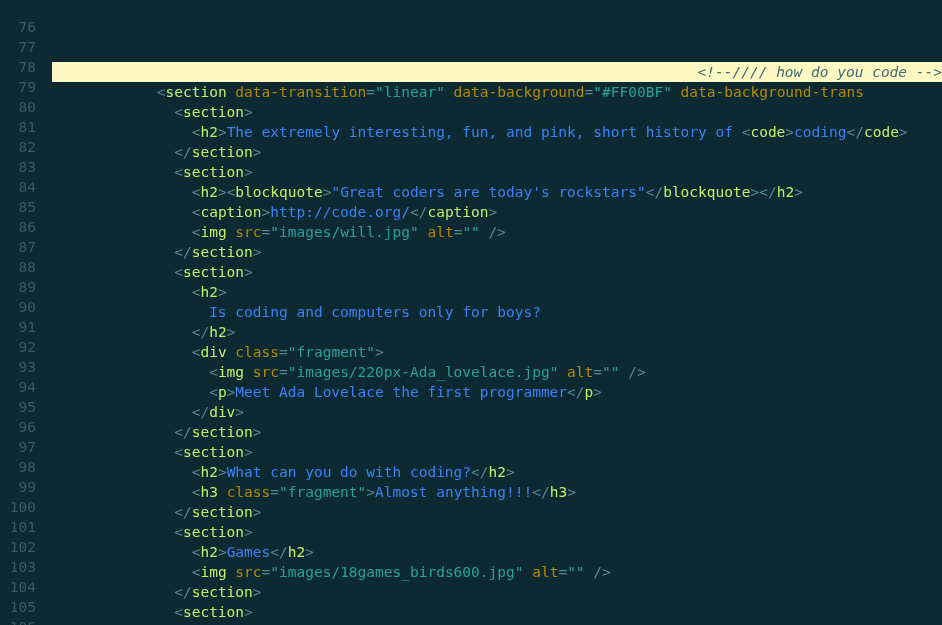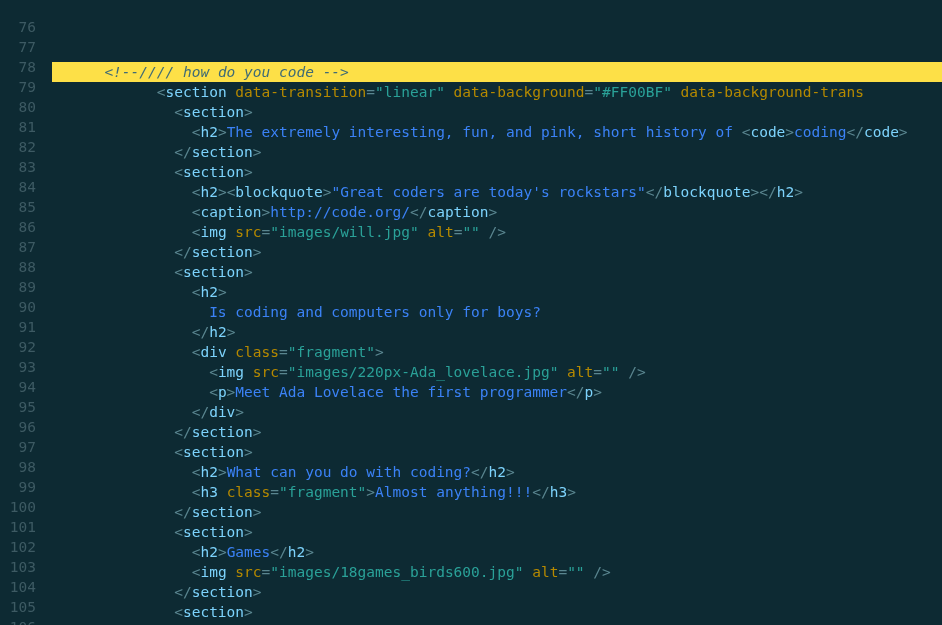--- a/index.html
+++ b/index.html
@@ -21,27 +21,27 @@
     padding-top:17px;
   }
   .gutter div{padding-right:10px;}
   .code{
     margin-left:52px;
     padding-top:2px;
   }
   .code .line{height:20px;}
   
   .cm  {color:#3f6b75;font-style:italic;}        
-  .tag {color:#7dd3fc;}                            
+  .tag {color:#bef264;}                            
   .pun {color:#5a8690;}                            
   .attr{color:#b58900;margin-top:40px;}                            
   .eq  {color:#5a8690;}
   .str {color:#2aa198;}                            
   .txt {color:#3b82f6;}                            
-  .sel-line{background:#fde047;}
+  .sel-line{background:#fef9c3;text-align:right;}
 </style>
 </head>
 <body>
 
 <div class="editor">
   <div class="gutter"><div>76</div><div>77</div><div>78</div><div>79</div><div>80</div><div>81</div><div>82</div><div>83</div><div>84</div><div>85</div><div>86</div><div>87</div><div>88</div><div>89</div><div>90</div><div>91</div><div>92</div><div>93</div><div>94</div><div>95</div><div>96</div><div>97</div><div>98</div><div>99</div><div>100</div><div>101</div><div>102</div><div>103</div><div>104</div><div>105</div><div>106</div></div>
   <div class="code"><div class="line sel-line">      <span class="cm">&lt;!--//// how do you code --&gt;</span></div><div class="line">            <span class="pun">&lt;</span><span class="tag">section</span> <span class="attr">data-transition</span><span class="eq">=</span><span class="str">"linear"</span> <span class="attr">data-background</span><span class="eq">=</span><span class="str">"#FF00BF"</span> <span class="attr">data-background-trans</span></div><div class="line">              <span class="pun">&lt;</span><span class="tag">section</span><span class="pun">&gt;</span></div><div class="line">                <span class="pun">&lt;</span><span class="tag">h2</span><span class="pun">&gt;</span><span class="txt">The extremely interesting, fun, and pink, short history of </span><span class="pun">&lt;</span><span class="tag">code</span><span class="pun">&gt;</span><span class="txt">coding</span><span class="pun">&lt;/</span><span class="tag">code</span><span class="pun">&gt;</span></div><div class="line">              <span class="pun">&lt;/</span><span class="tag">section</span><span class="pun">&gt;</span></div><div class="line">              <span class="pun">&lt;</span><span class="tag">section</span><span class="pun">&gt;</span></div><div class="line">                <span class="pun">&lt;</span><span class="tag">h2</span><span class="pun">&gt;</span><span class="pun">&lt;</span><span class="tag">blockquote</span><span class="pun">&gt;</span><span class="txt">"Great coders are today's rockstars"</span><span class="pun">&lt;/</span><span class="tag">blockquote</span><span class="pun">&gt;</span><span class="pun">&lt;/</span><span class="tag">h2</span><span class="pun">&gt;</span></div><div class="line">                <span class="pun">&lt;</span><span class="tag">caption</span><span class="pun">&gt;</span><span class="txt">http://code.org/</span><span class="pun">&lt;/</span><span class="tag">caption</span><span class="pun">&gt;</span></div><div class="line">                <span class="pun">&lt;</span><span class="tag">img</span> <span class="attr">src</span><span class="eq">=</span><span class="str">"images/will.jpg"</span> <span class="attr">alt</span><span class="eq">=</span><span class="str">""</span> <span class="pun">/&gt;</span></div><div class="line">              <span class="pun">&lt;/</span><span class="tag">section</span><span class="pun">&gt;</span></div><div class="line">              <span class="pun">&lt;</span><span class="tag">section</span><span class="pun">&gt;</span></div><div class="line">                <span class="pun">&lt;</span><span class="tag">h2</span><span class="pun">&gt;</span></div><div class="line">                  <span class="txt">Is coding and computers only for boys?</span></div><div class="line">                <span class="pun">&lt;/</span><span class="tag">h2</span><span class="pun">&gt;</span></div><div class="line">                <span class="pun">&lt;</span><span class="tag">div</span> <span class="attr">class</span><span class="eq">=</span><span class="str">"fragment"</span><span class="pun">&gt;</span></div><div class="line">                  <span class="pun">&lt;</span><span class="tag">img</span> <span class="attr">src</span><span class="eq">=</span><span class="str">"images/220px-Ada_lovelace.jpg"</span> <span class="attr">alt</span><span class="eq">=</span><span class="str">""</span> <span class="pun">/&gt;</span></div><div class="line">                  <span class="pun">&lt;</span><span class="tag">p</span><span class="pun">&gt;</span><span class="txt">Meet Ada Lovelace the first programmer</span><span class="pun">&lt;/</span><span class="tag">p</span><span class="pun">&gt;</span></div><div class="line">                <span class="pun">&lt;/</span><span class="tag">div</span><span class="pun">&gt;</span></div><div class="line">              <span class="pun">&lt;/</span><span class="tag">section</span><span class="pun">&gt;</span></div><div class="line">              <span class="pun">&lt;</span><span class="tag">section</span><span class="pun">&gt;</span></div><div class="line">                <span class="pun">&lt;</span><span class="tag">h2</span><span class="pun">&gt;</span><span class="txt">What can you do with coding?</span><span class="pun">&lt;/</span><span class="tag">h2</span><span class="pun">&gt;</span></div><div class="line">                <span class="pun">&lt;</span><span class="tag">h3</span> <span class="attr">class</span><span class="eq">=</span><span class="str">"fragment"</span><span class="pun">&gt;</span><span class="txt">Almost anything!!!</span><span class="pun">&lt;/</span><span class="tag">h3</span><span class="pun">&gt;</span></div><div class="line">              <span class="pun">&lt;/</span><span class="tag">section</span><span class="pun">&gt;</span></div><div class="line">              <span class="pun">&lt;</span><span class="tag">section</span><span class="pun">&gt;</span></div><div class="line">                <span class="pun">&lt;</span><span class="tag">h2</span><span class="pun">&gt;</span><span class="txt">Games</span><span class="pun">&lt;/</span><span class="tag">h2</span><span class="pun">&gt;</span></div><div class="line">                <span class="pun">&lt;</span><span class="tag">img</span> <span class="attr">src</span><span class="eq">=</span><span class="str">"images/18games_birds600.jpg"</span> <span class="attr">alt</span><span class="eq">=</span><span class="str">""</span> <span class="pun">/&gt;</span></div><div class="line">              <span class="pun">&lt;/</span><span class="tag">section</span><span class="pun">&gt;</span></div><div class="line">              <span class="pun">&lt;</span><span class="tag">section</span><span class="pun">&gt;</span></div><div class="line">                <span class="pun">&lt;</span><span class="tag">h2</span><span class="pun">&gt;</span><span class="txt">Websites</span><span class="pun">&lt;/</span><span class="tag">h2</span><span class="pun">&gt;</span></div></div>
 </div>
 
 </body></html>

